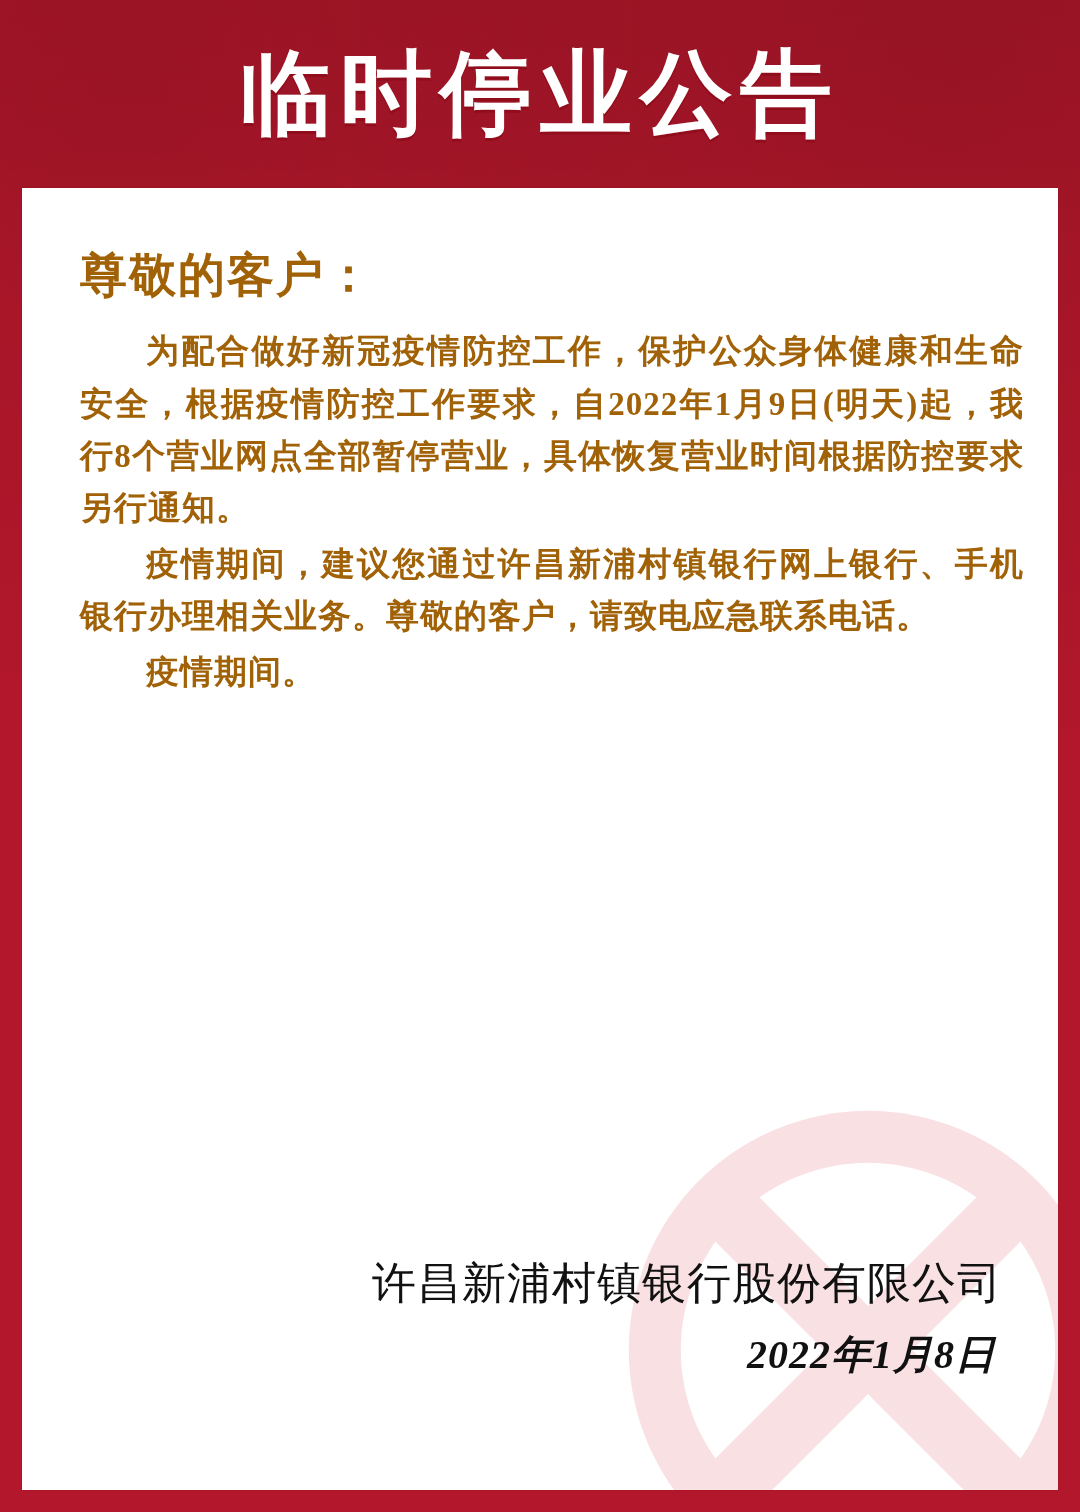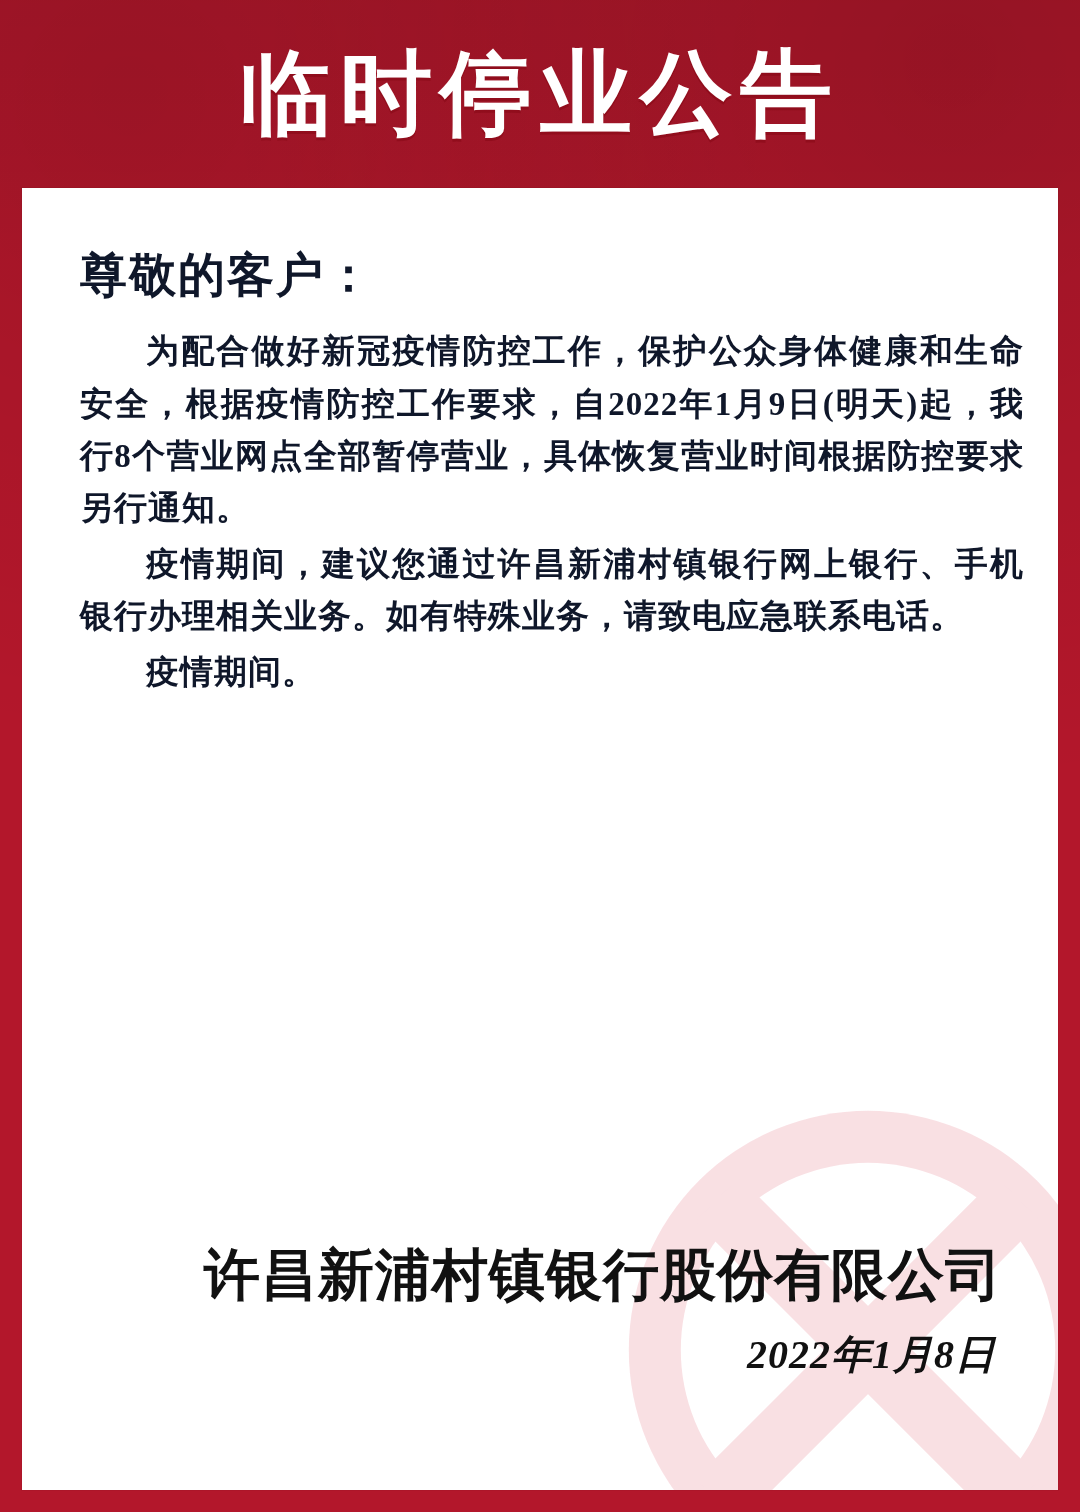--- a/index.html
+++ b/index.html
@@ -66,21 +66,21 @@
     width: 520px;
     height: 520px;
     z-index: 1;
     opacity: 0.9;
     pointer-events: none;
   }
   .card-inner {
     position: relative;
     z-index: 2;
     padding: 56px 34px 0 58px;
-    color: #0f172a;
+    color: #a16207;
   }
   .salutation {
     font-size: 47px;
     font-weight: bold;
     letter-spacing: 2px;
     margin: 0 0 18px 0;
     line-height: 1.35;
   }
   .para {
     font-size: 33px;
@@ -93,22 +93,22 @@
     text-justify: inter-character;
   }
   .sign-block {
     position: absolute;
     right: 56px;
     bottom: 108px;
     z-index: 3;
     text-align: right;
   }
   .sign-company {
-    font-size: 56px;
-    font-weight: bold;
+    font-size: 44px;
+    font-weight: normal;
     letter-spacing: 1px;
     line-height: 1.5;
     margin-bottom: 10px;
     color: #111111;
   }
   .sign-date {
     font-size: 40px;
     font-weight: bold;
     letter-spacing: 1px;
     color: #111111;
@@ -130,21 +130,21 @@
     <svg class="watermark" viewBox="0 0 200 200" aria-hidden="true">
       <circle cx="100" cy="100" r="92" fill="#f9dde1"></circle>
       <circle cx="100" cy="100" r="72" fill="#ffffff"></circle>
       <rect x="88" y="18" width="24" height="164" rx="2" fill="#f9dde1" transform="rotate(45 100 100)"></rect>
       <rect x="88" y="18" width="24" height="164" rx="2" fill="#f9dde1" transform="rotate(-45 100 100)"></rect>
     </svg>
 
     <div class="card-inner">
       <p class="salutation">尊敬的客户：</p>
       <p class="para">为配合做好新冠疫情防控工作，保护公众身体健康和生命安全，根据疫情防控工作要求，自2022年1月9日(明天)起，我行8个营业网点全部暂停营业，具体恢复营业时间根据防控要求另行通知。</p>
-      <p class="para">疫情期间，建议您通过许昌新浦村镇银行网上银行、手机银行办理相关业务。如有特殊业务，请致电应急联系电话。</p>
+      <p class="para">疫情期间，建议您通过许昌新浦村镇银行网上银行、手机银行办理相关业务。尊敬的客户，请致电应急联系电话。</p>
       <p class="para">疫情期间。</p>
     </div>
 
     <div class="sign-block">
       <div class="sign-company">许昌新浦村镇银行股份有限公司</div>
       <div class="sign-date">2022年1月8日</div>
     </div>
 
   </div>
 </div>

